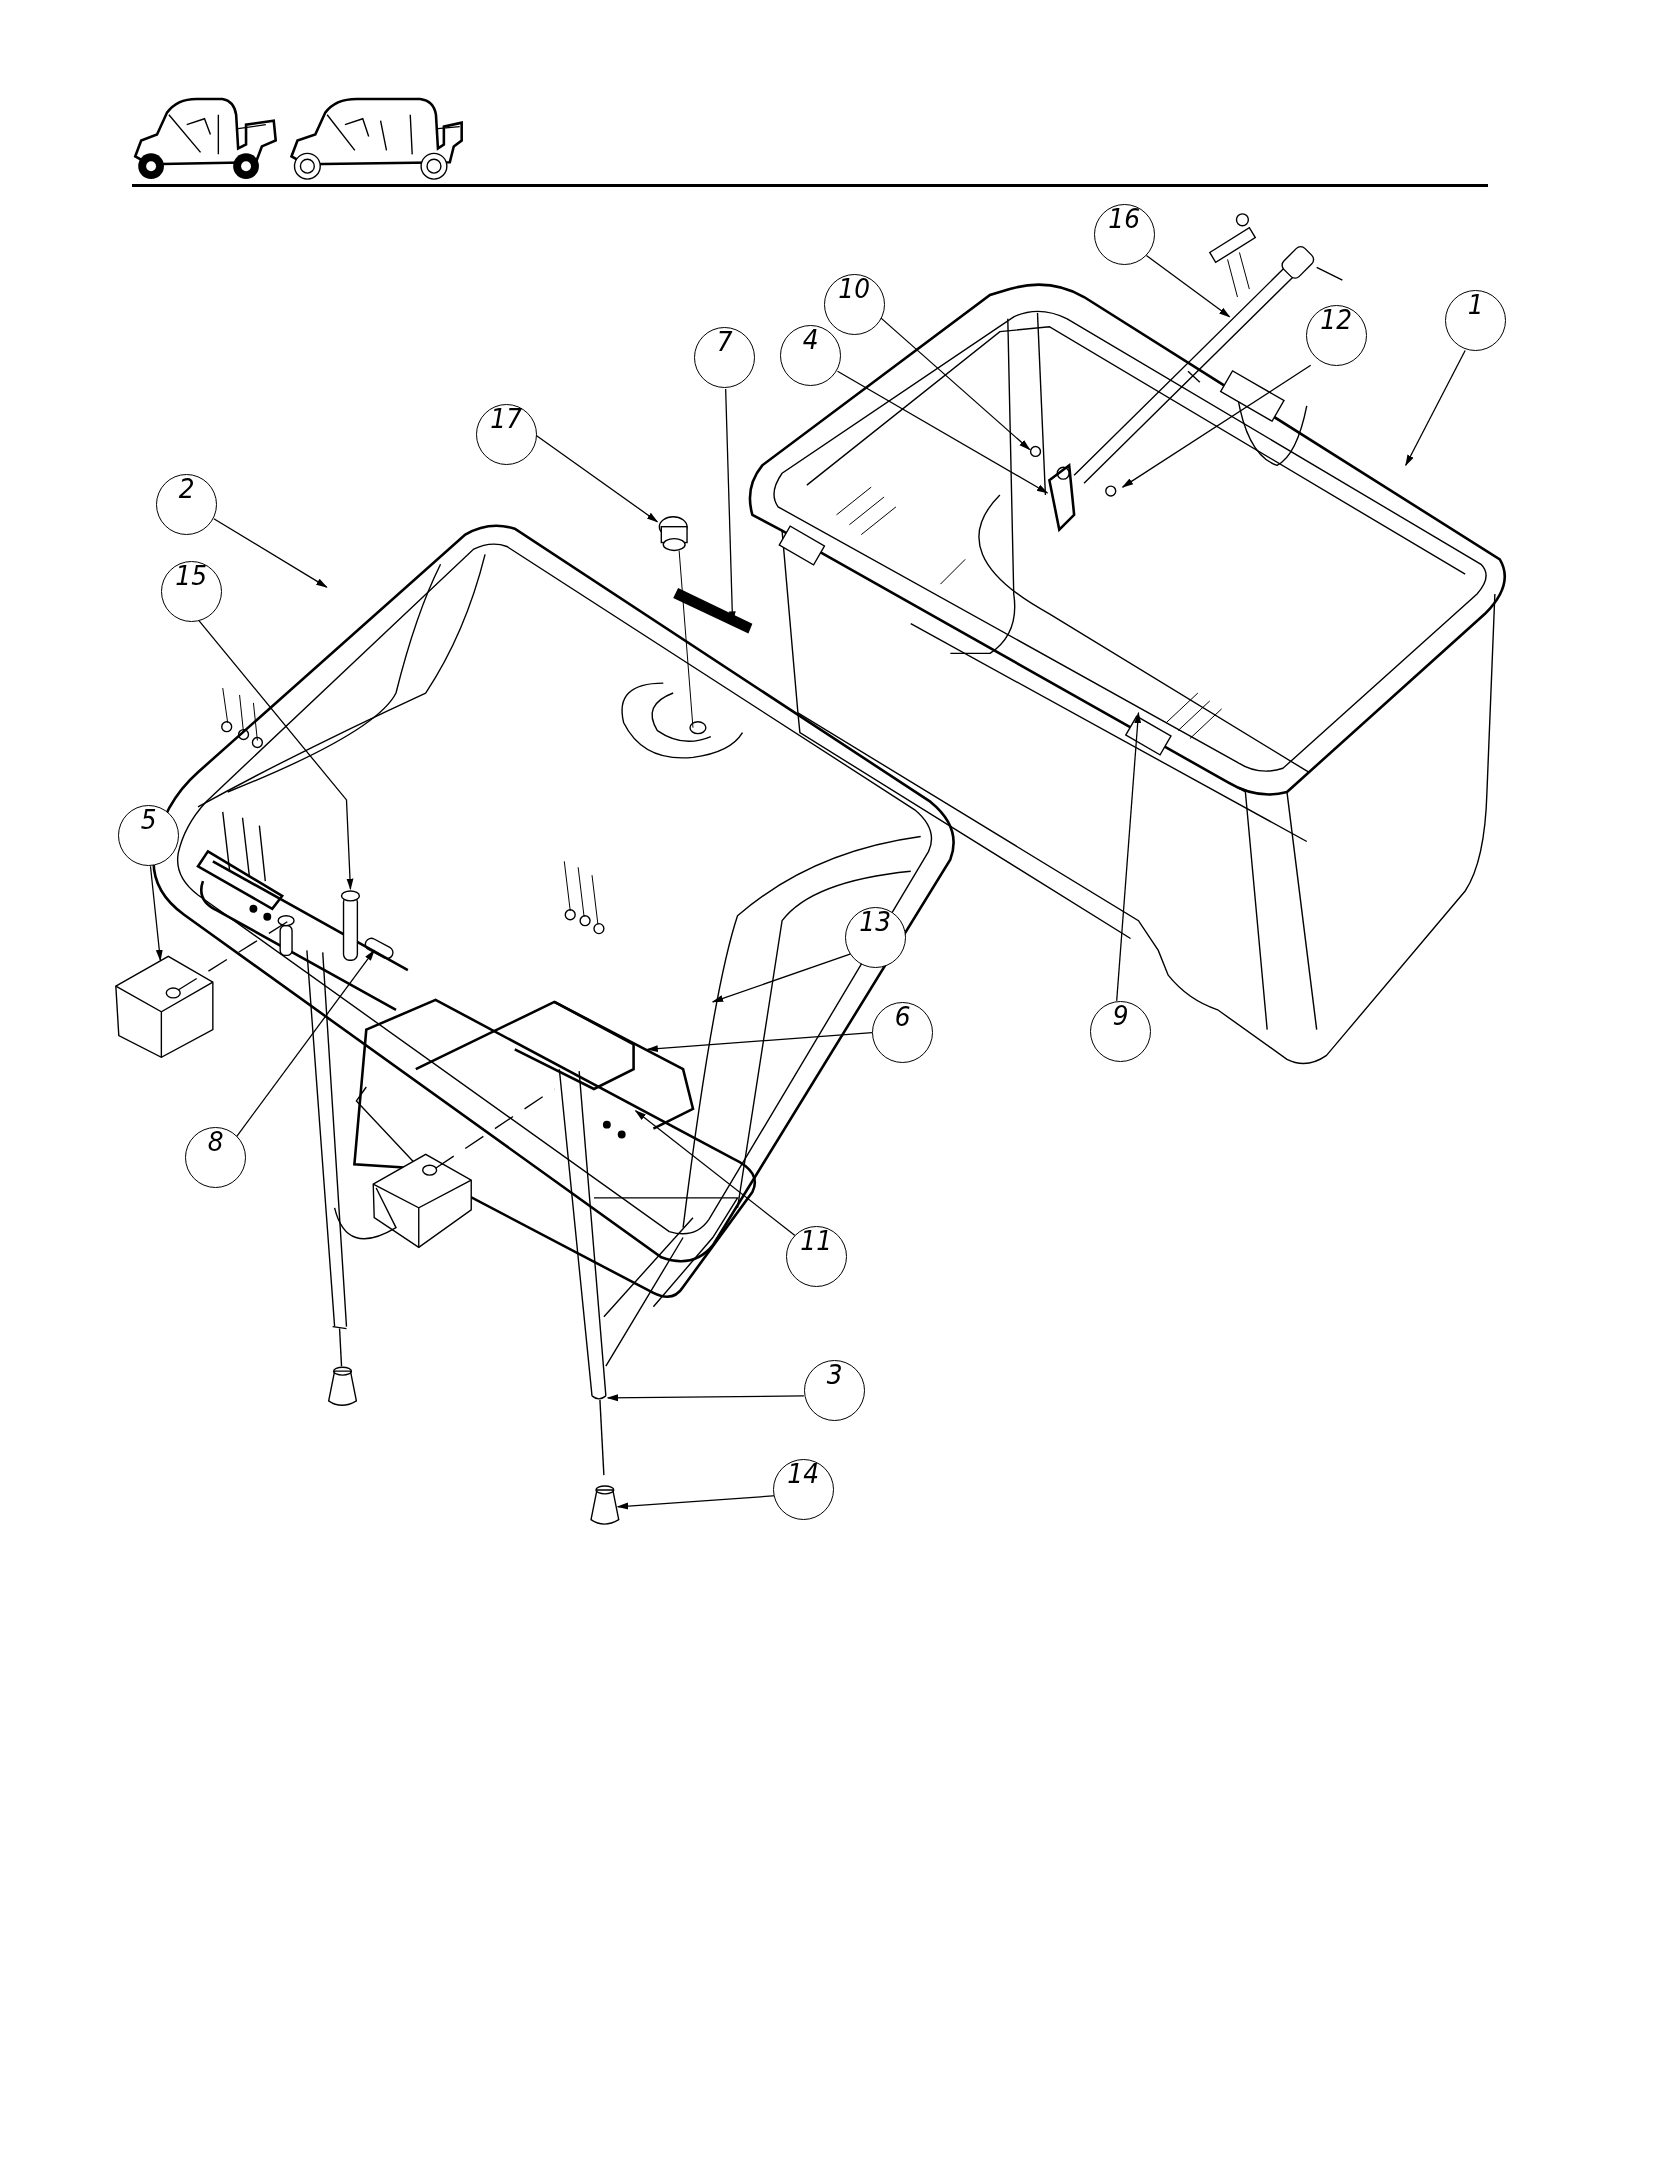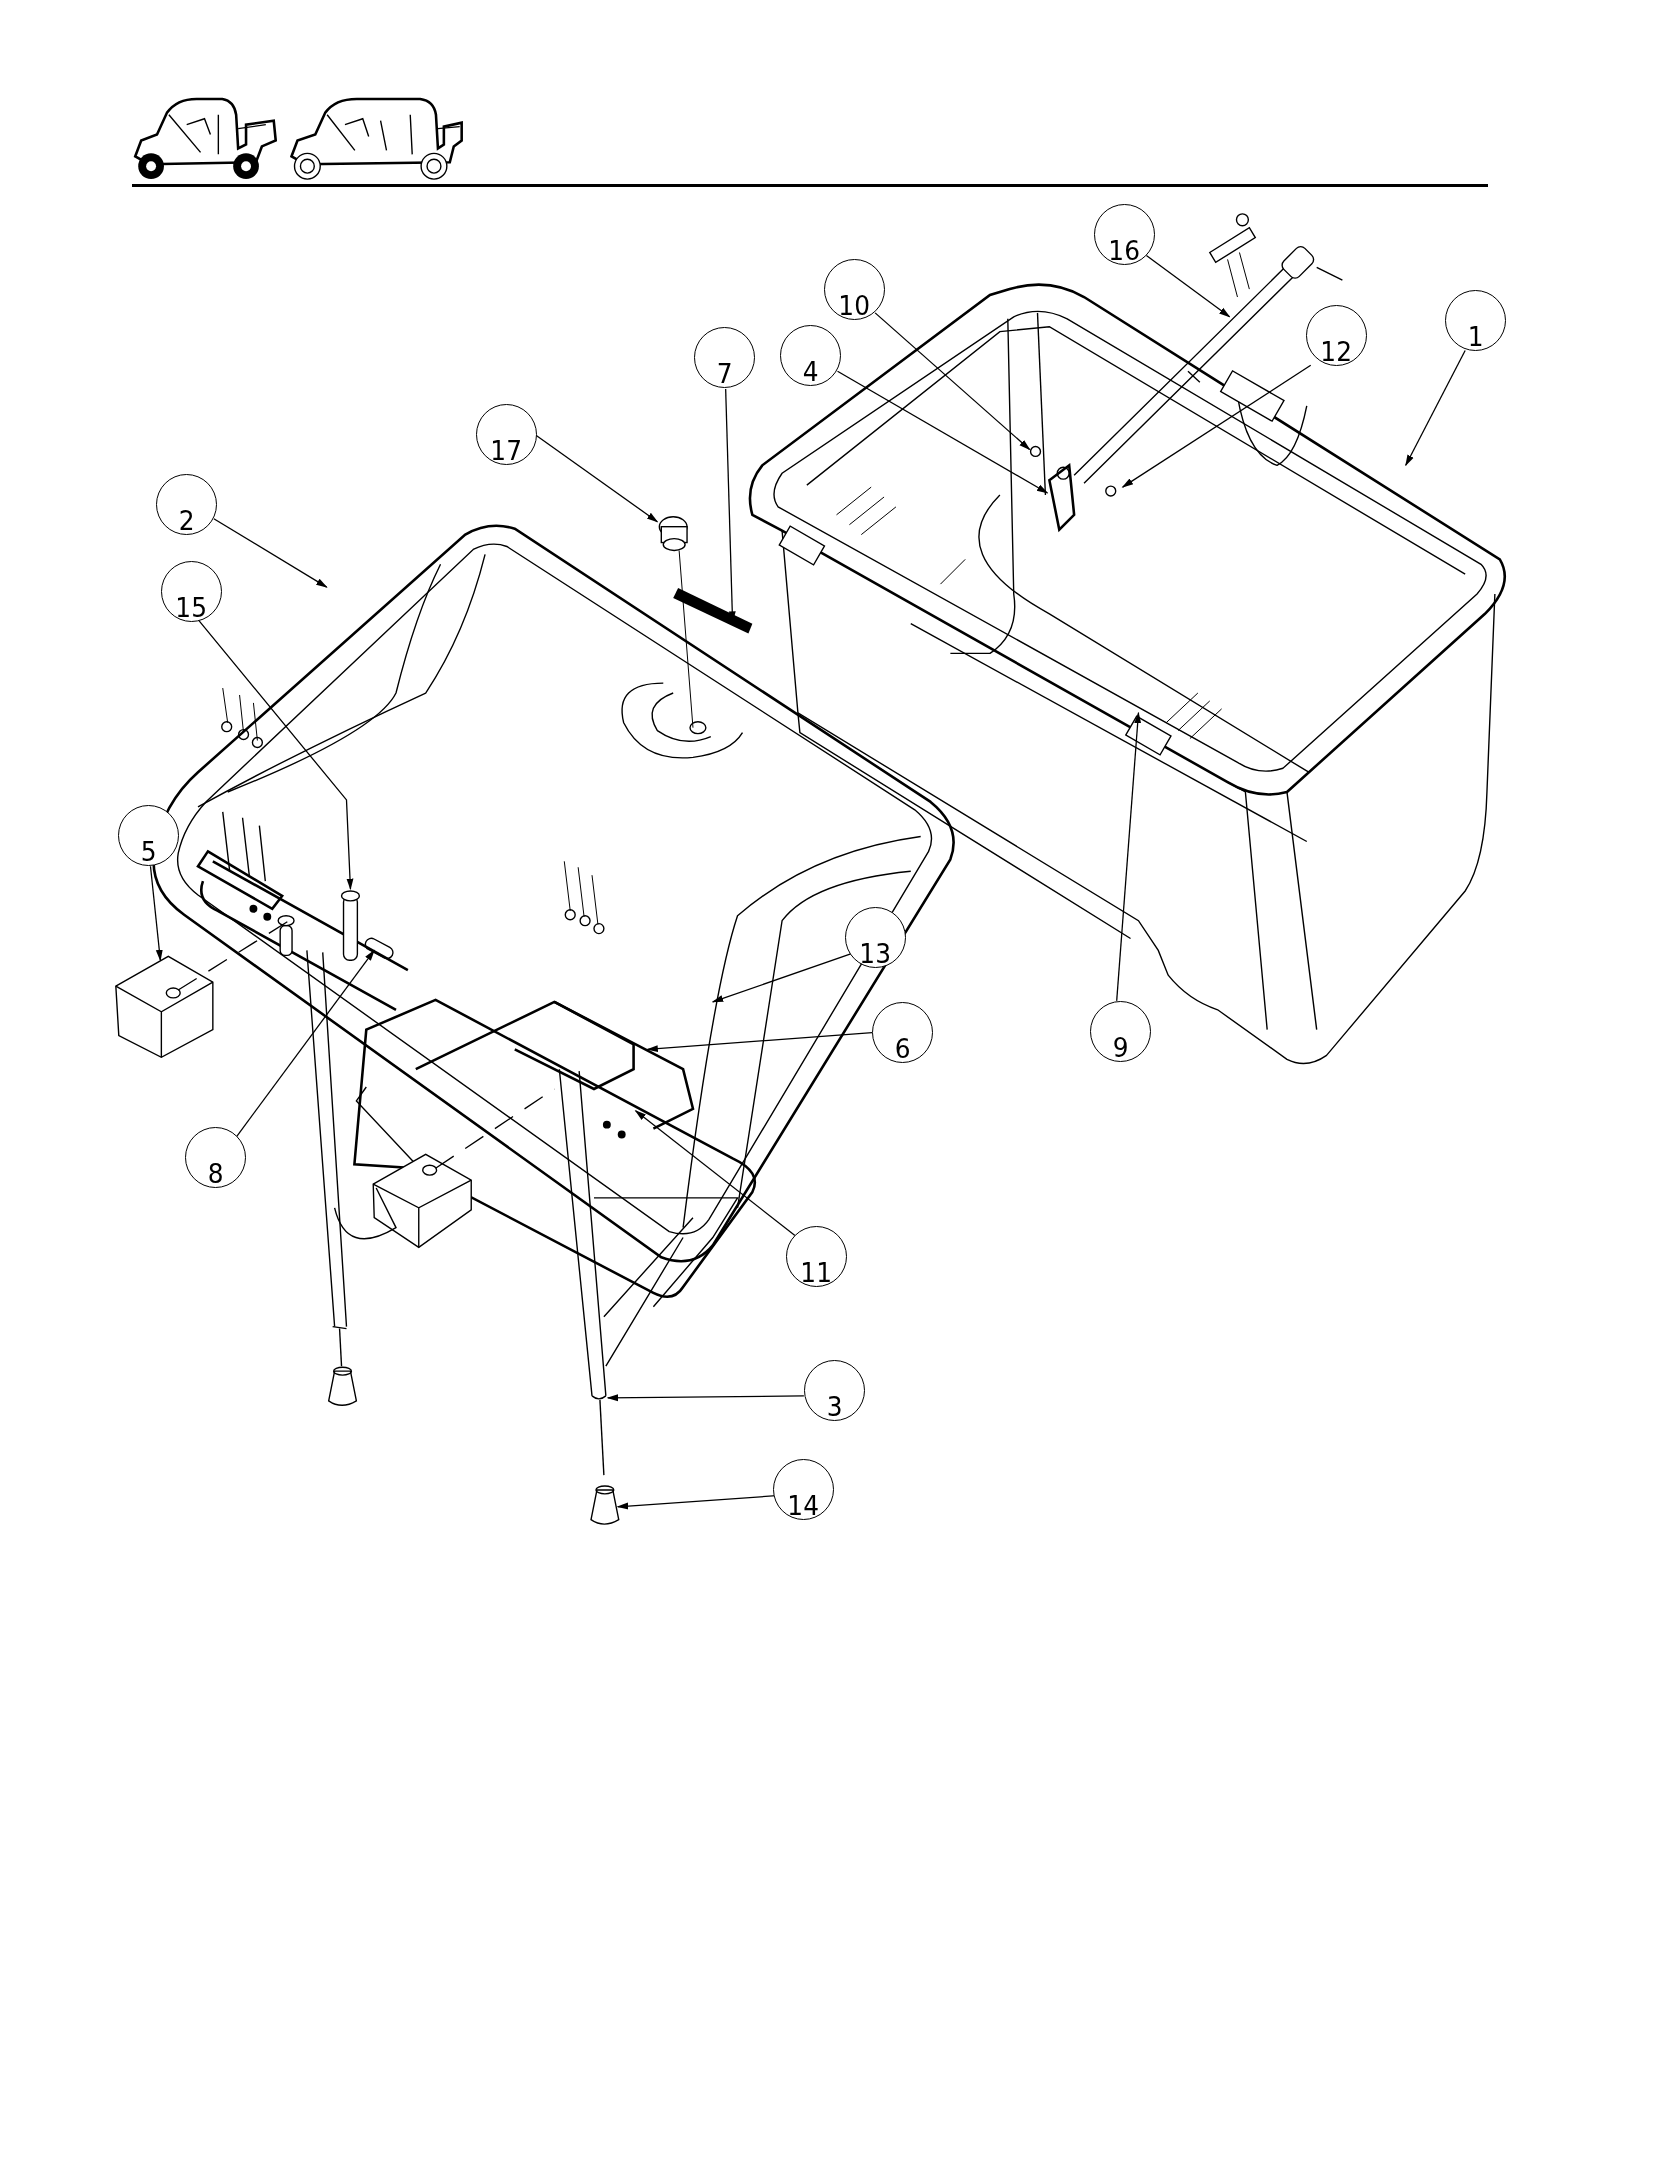--- a/index.html
+++ b/index.html
@@ -4,22 +4,22 @@
 <style>
   html, body { margin: 0; padding: 0; background: #ffffff; }
   body { width: 1679px; height: 2178px; position: relative; overflow: hidden;
          font-family: "Liberation Sans", sans-serif; color: #000; }
   #page { position: absolute; left: 0; top: 0; width: 1679px; height: 2178px; }
   #header-icons { position: absolute; left: 127px; top: 95px; width: 337px; height: 91px; }
   #header-rule { position: absolute; left: 132px; top: 184px; width: 1356px; height: 3px; background: #000; }
   #drawing { position: absolute; left: 0; top: 0; width: 1679px; height: 2178px; }
   .callout { position: absolute; width: 61px; height: 61px; margin-left: -31px; margin-top: -31px;
              border: 1.6px solid #000; border-radius: 50%; background: #fff; box-sizing: border-box;
-             display: flex; align-items: flex-end; justify-content: center;
-             font-family: "DejaVu Sans", sans-serif; font-size: 27px; line-height: 1; cursor: pointer; }
+             display: flex; align-items: flex-start; justify-content: center;
+             font-family: "DejaVu Sans", sans-serif; font-size: 27px; line-height: 1; cursor: pointer; font-style: italic; }
   .callout span { display: block; transform: scaleX(0.92); }
   svg .ln { fill: none; stroke: #000; stroke-width: 1.4; }
   svg .thk { fill: none; stroke: #000; stroke-width: 2.6; }
   svg .thin { fill: none; stroke: #000; stroke-width: 1; }
   svg .leader { fill: none; stroke: #000; stroke-width: 1.3; }
   svg .arrow { fill: #000; stroke: none; }
   svg .fillw { fill: #fff; stroke: #000; stroke-width: 1.4; }
   svg .dash { fill: none; stroke: #000; stroke-width: 1.3; stroke-dasharray: 22 14; }
 </style>
 </head>
@@ -232,21 +232,21 @@
     </div>
   <div class="callout" style="left:725px;top:358px;">
       <span>7</span>
     </div>
   <div class="callout" style="left:216px;top:1158px;">
       <span>8</span>
     </div>
   <div class="callout" style="left:1121px;top:1032px;">
       <span>9</span>
     </div>
-  <div class="callout" style="left:855px;top:290px;">
+  <div class="callout" style="left:855px;top:305px;">
       <span>10</span>
     </div>
   <div class="callout" style="left:817px;top:1257px;">
       <span>11</span>
     </div>
   <div class="callout" style="left:1337px;top:336px;">
       <span>12</span>
     </div>
   <div class="callout" style="left:876px;top:938px;">
       <span>13</span>

